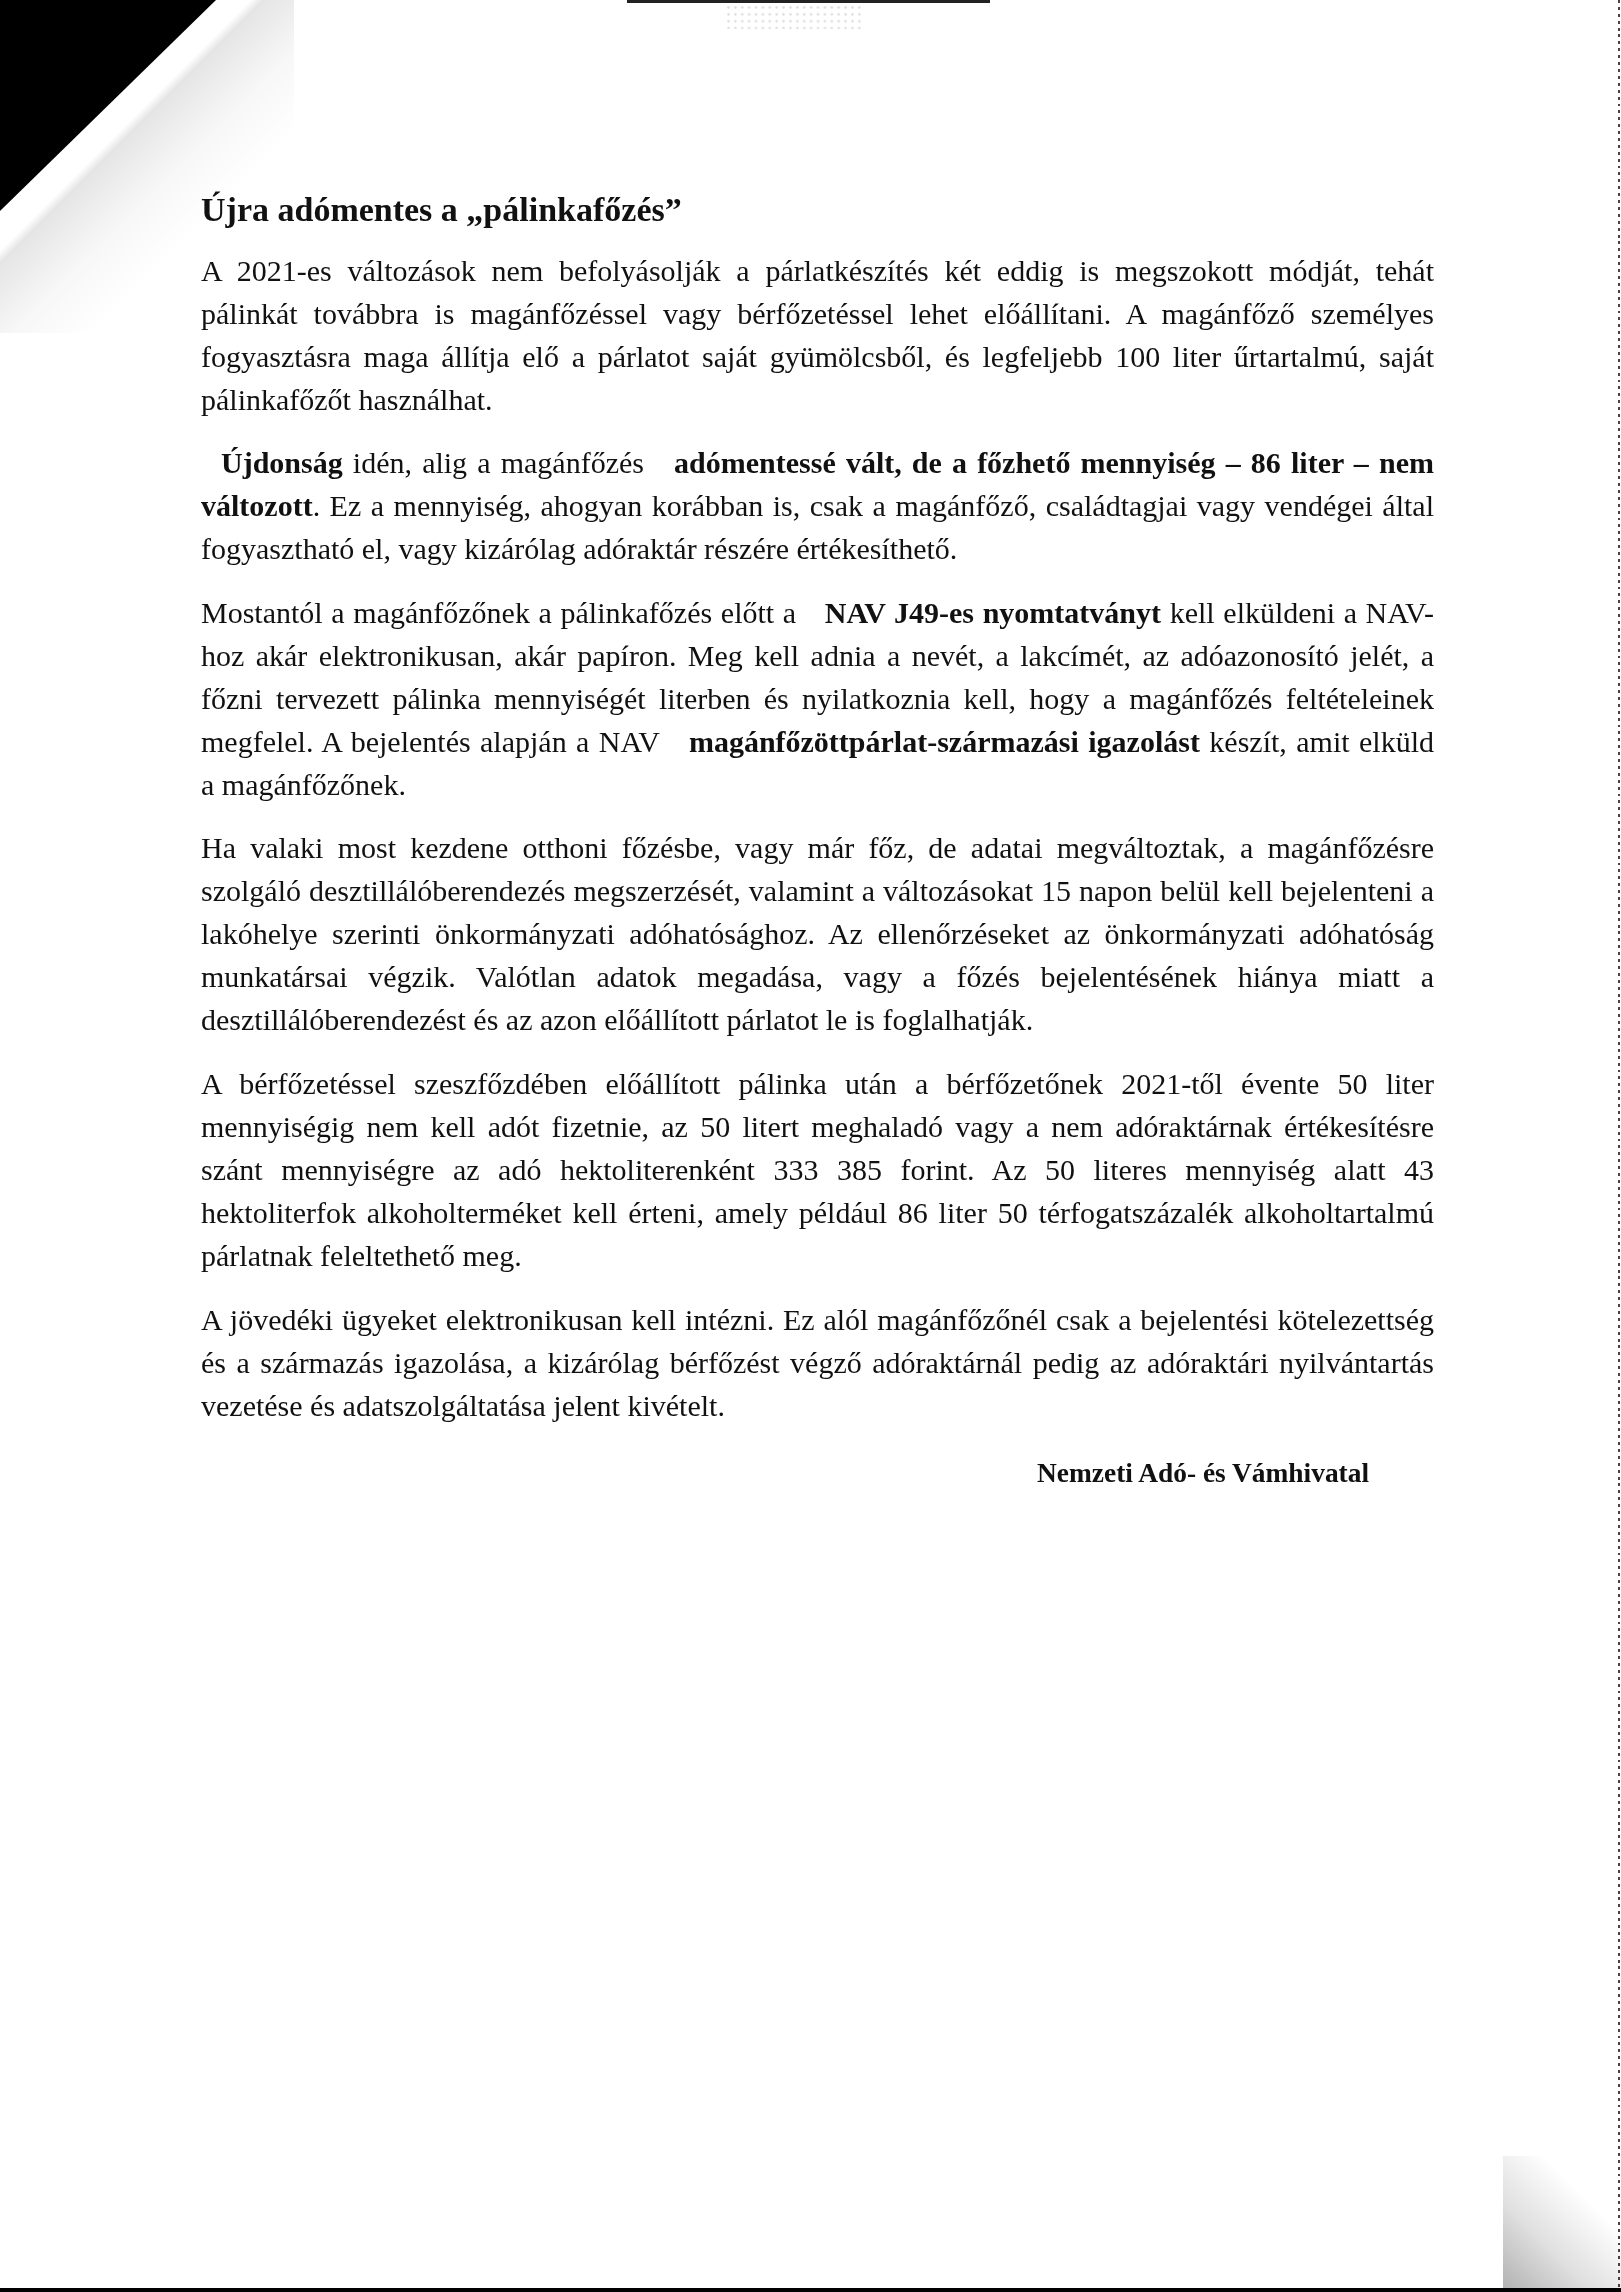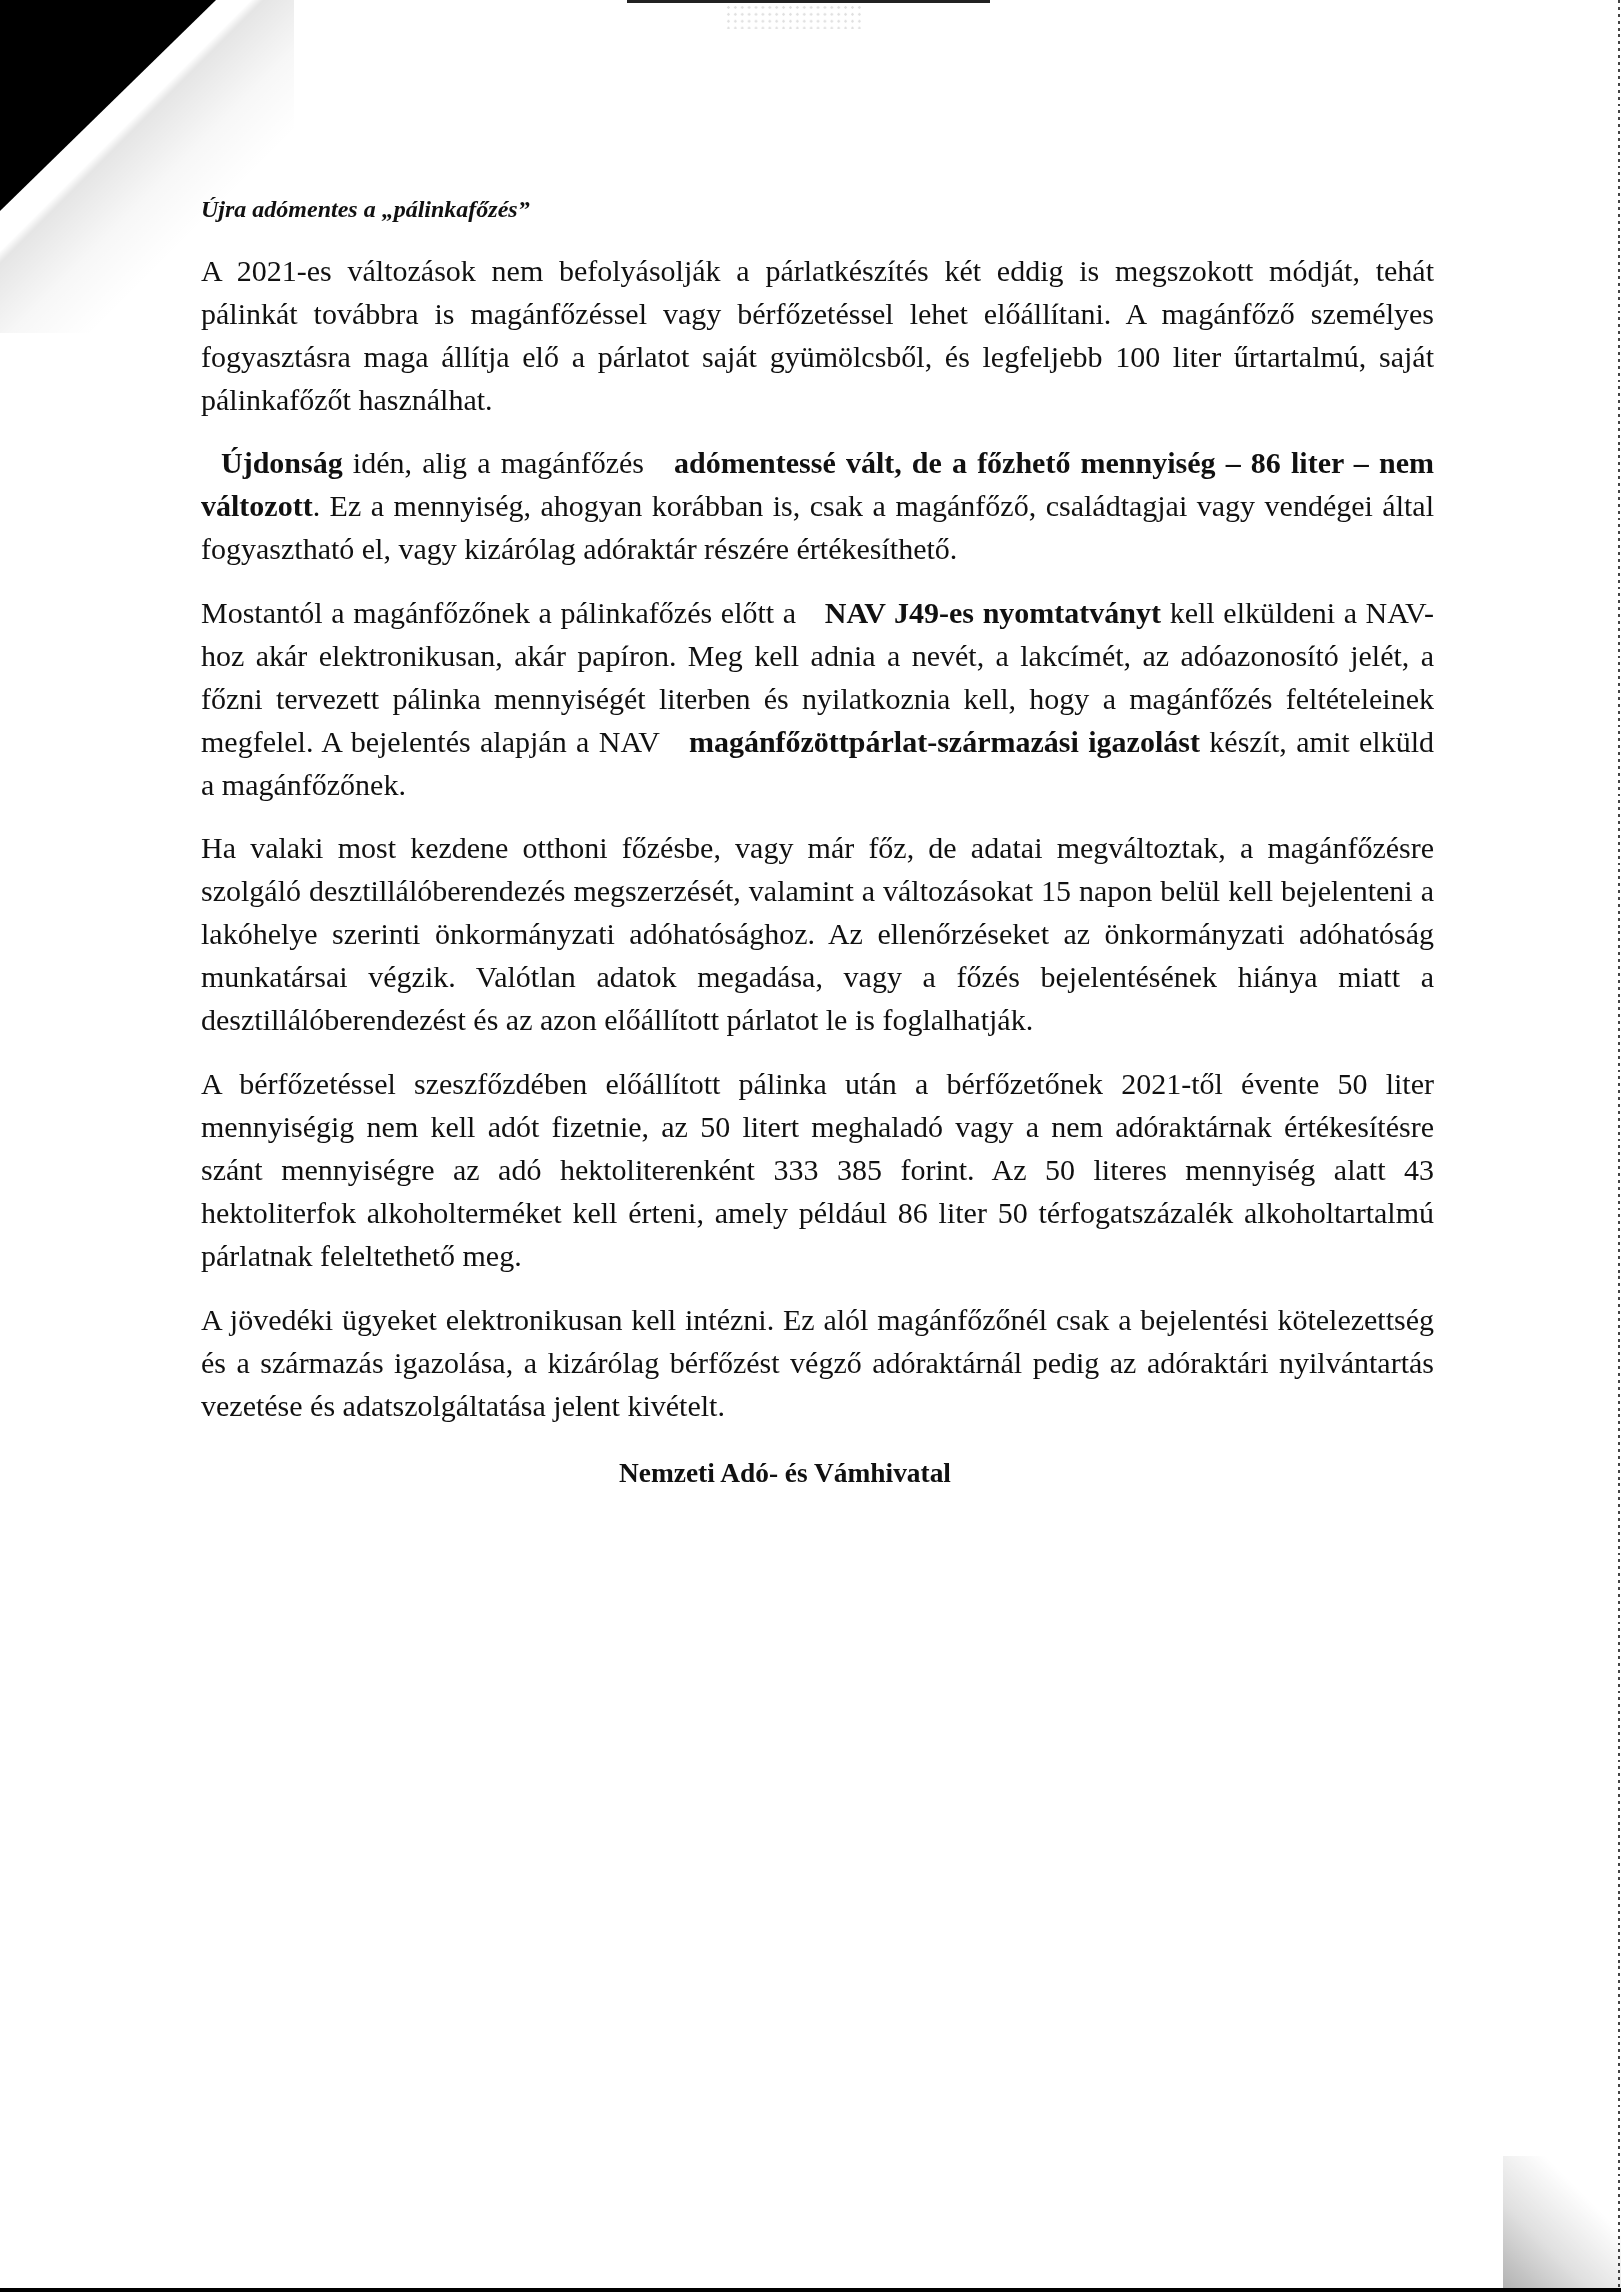--- a/index.html
+++ b/index.html
@@ -33,28 +33,28 @@
     background: linear-gradient(225deg, transparent 0, transparent 30%, rgba(0,0,0,0.12) 65%, rgba(0,0,0,0.3) 100%);
   }
   .bottom-band {
     position: absolute; left: 0; bottom: 0; width: 1621px; height: 4.9px; background: #000;
   }
   .page {
     position: absolute; left: 201px; top: 188px; width: 1233px;
     font-size: 30px; line-height: 43px;
   }
   .title {
-    font-weight: bold; font-size: 24px; margin: 0 0 17.6px 0; line-height: 43px; font-style: italic;
+    font-weight: bold; font-size: 34px; margin: 0 0 17.6px 0; line-height: 43px;
   }
   .para {
     margin: 0 0 20.6px 0; text-align: justify; text-align-last: left;
   }
   .para b { font-weight: bold; margin-left: 20px; }
   .signature {
-    margin-top: 25.5px; padding-right: 65px; text-align: center;
+    margin-top: 25.5px; padding-right: 65px; text-align: right;
     font-weight: bold; font-size: 27.4px;
   }
 </style>
 </head>
 <body>
 
 <div class="corner-shadow"></div>
 <div class="corner-dither"></div>
 <div class="top-scan-line"></div>
 <div class="top-speckle"></div>

